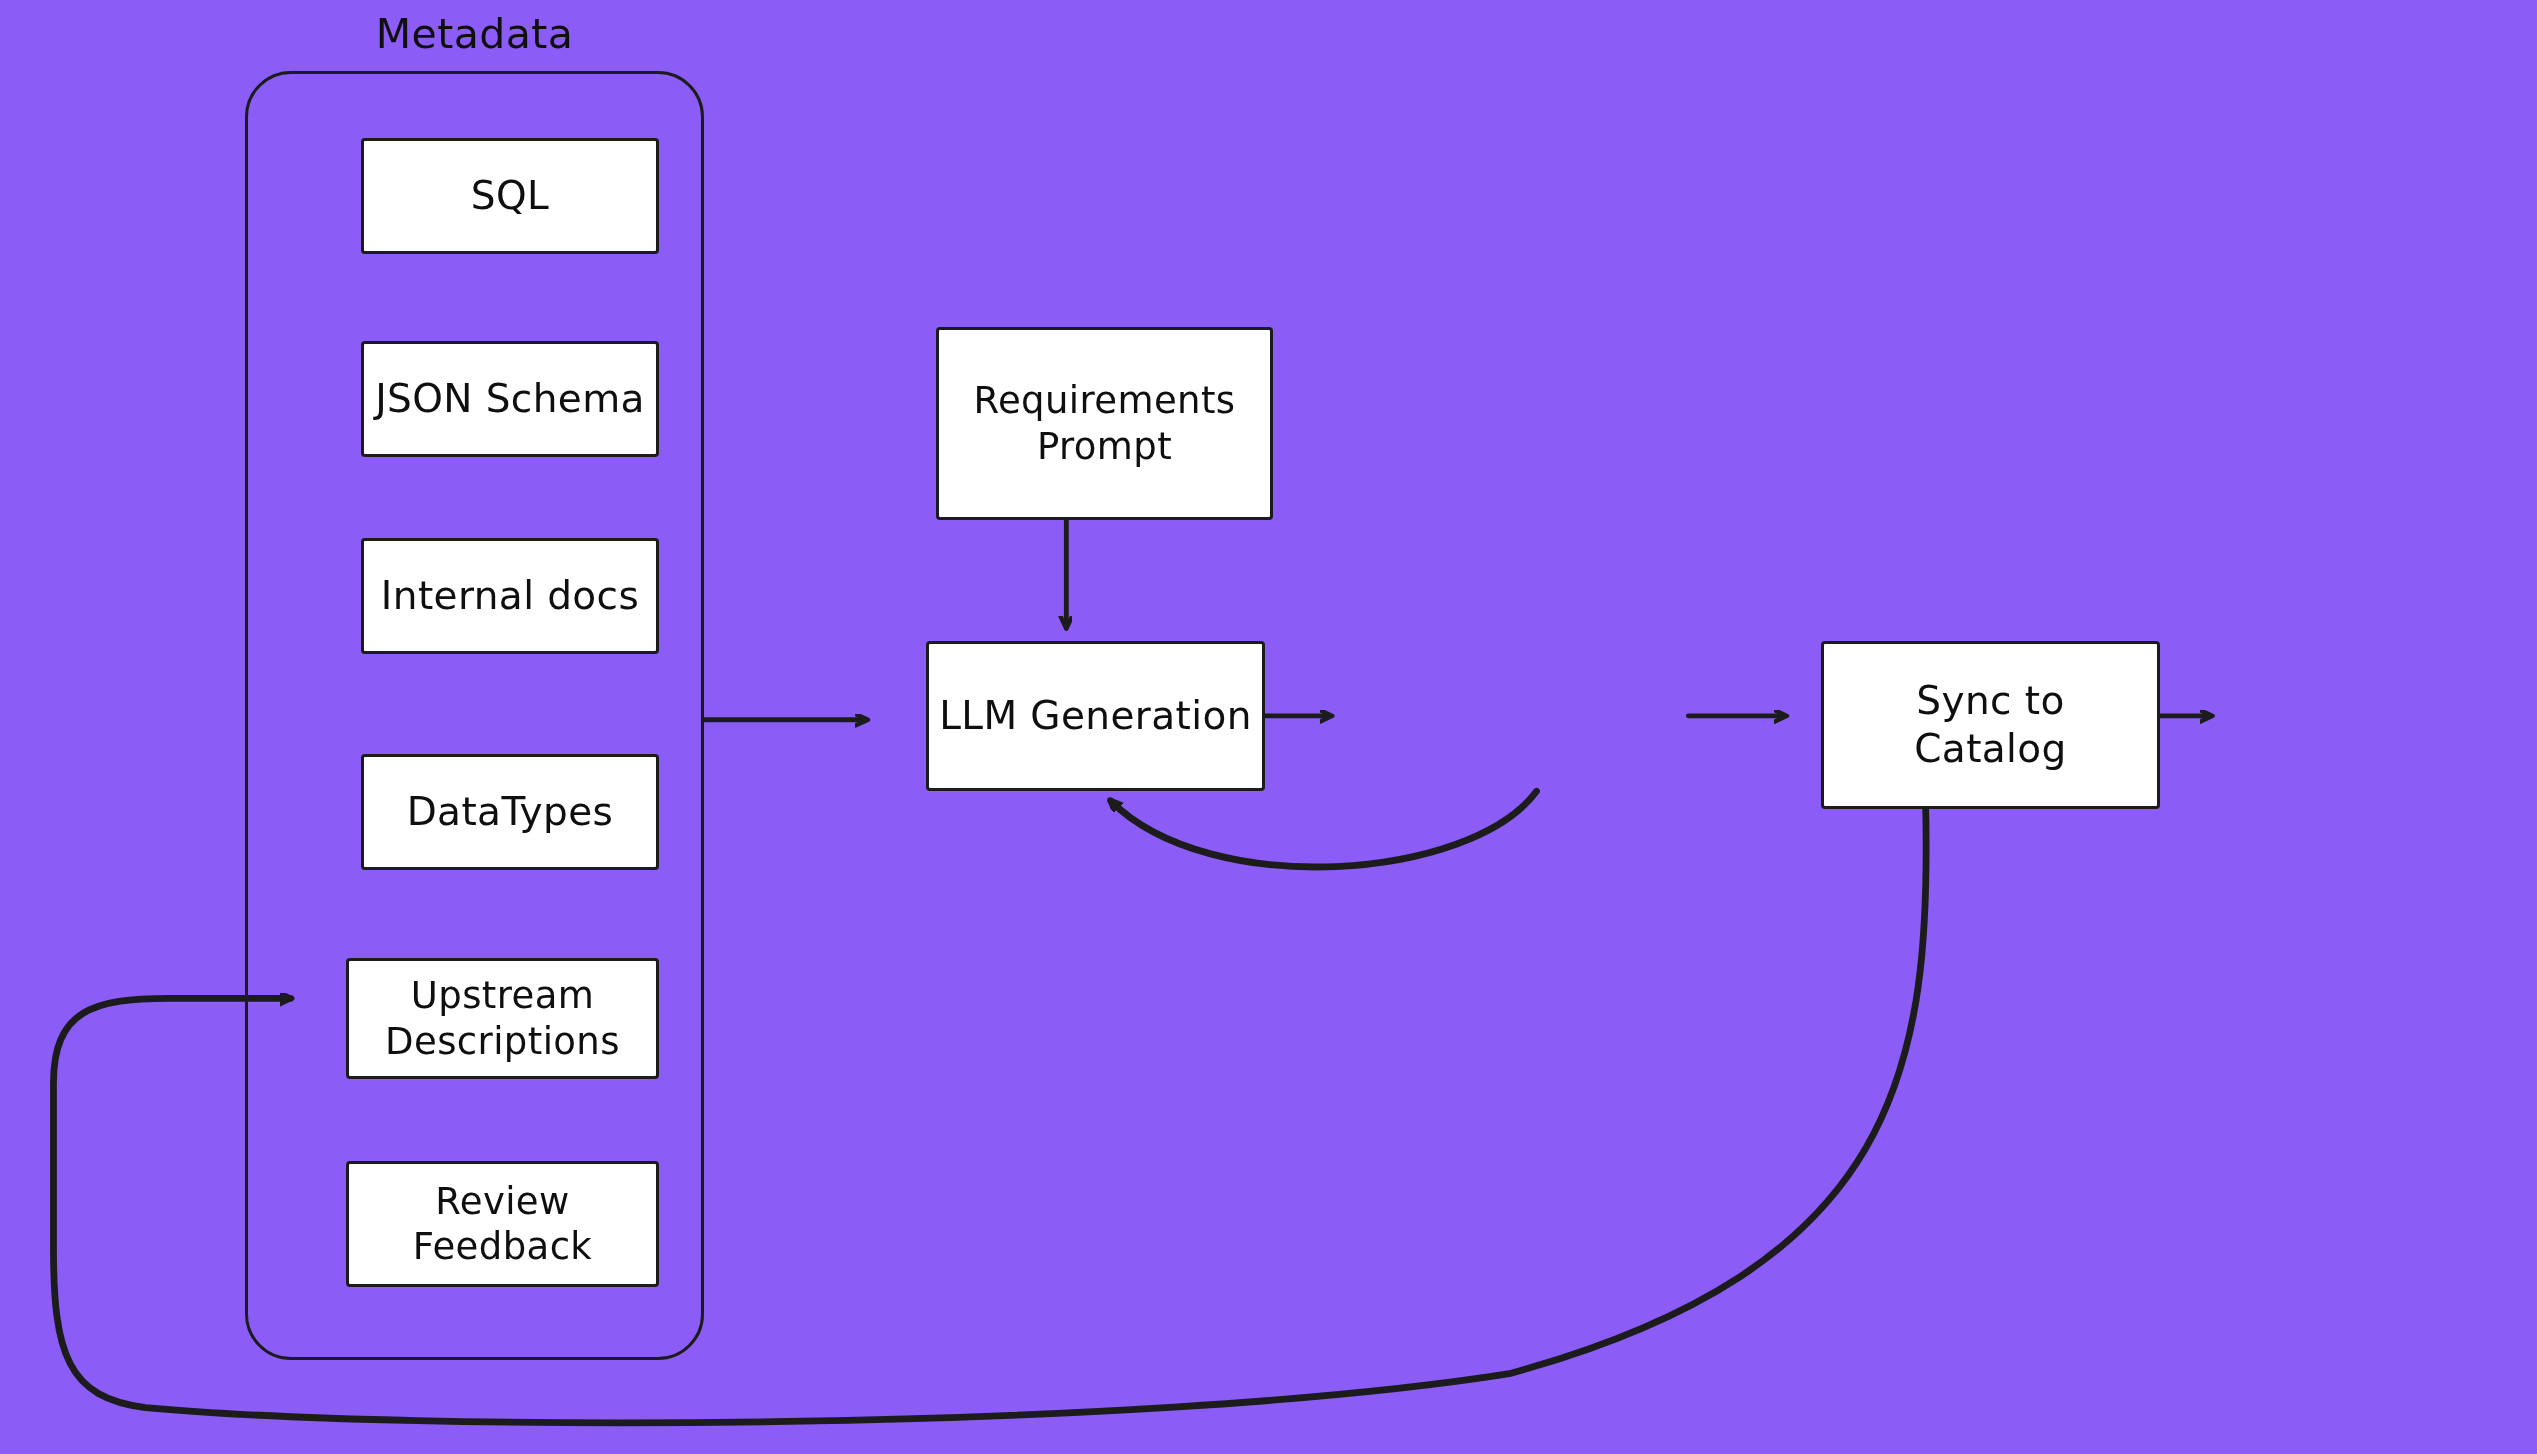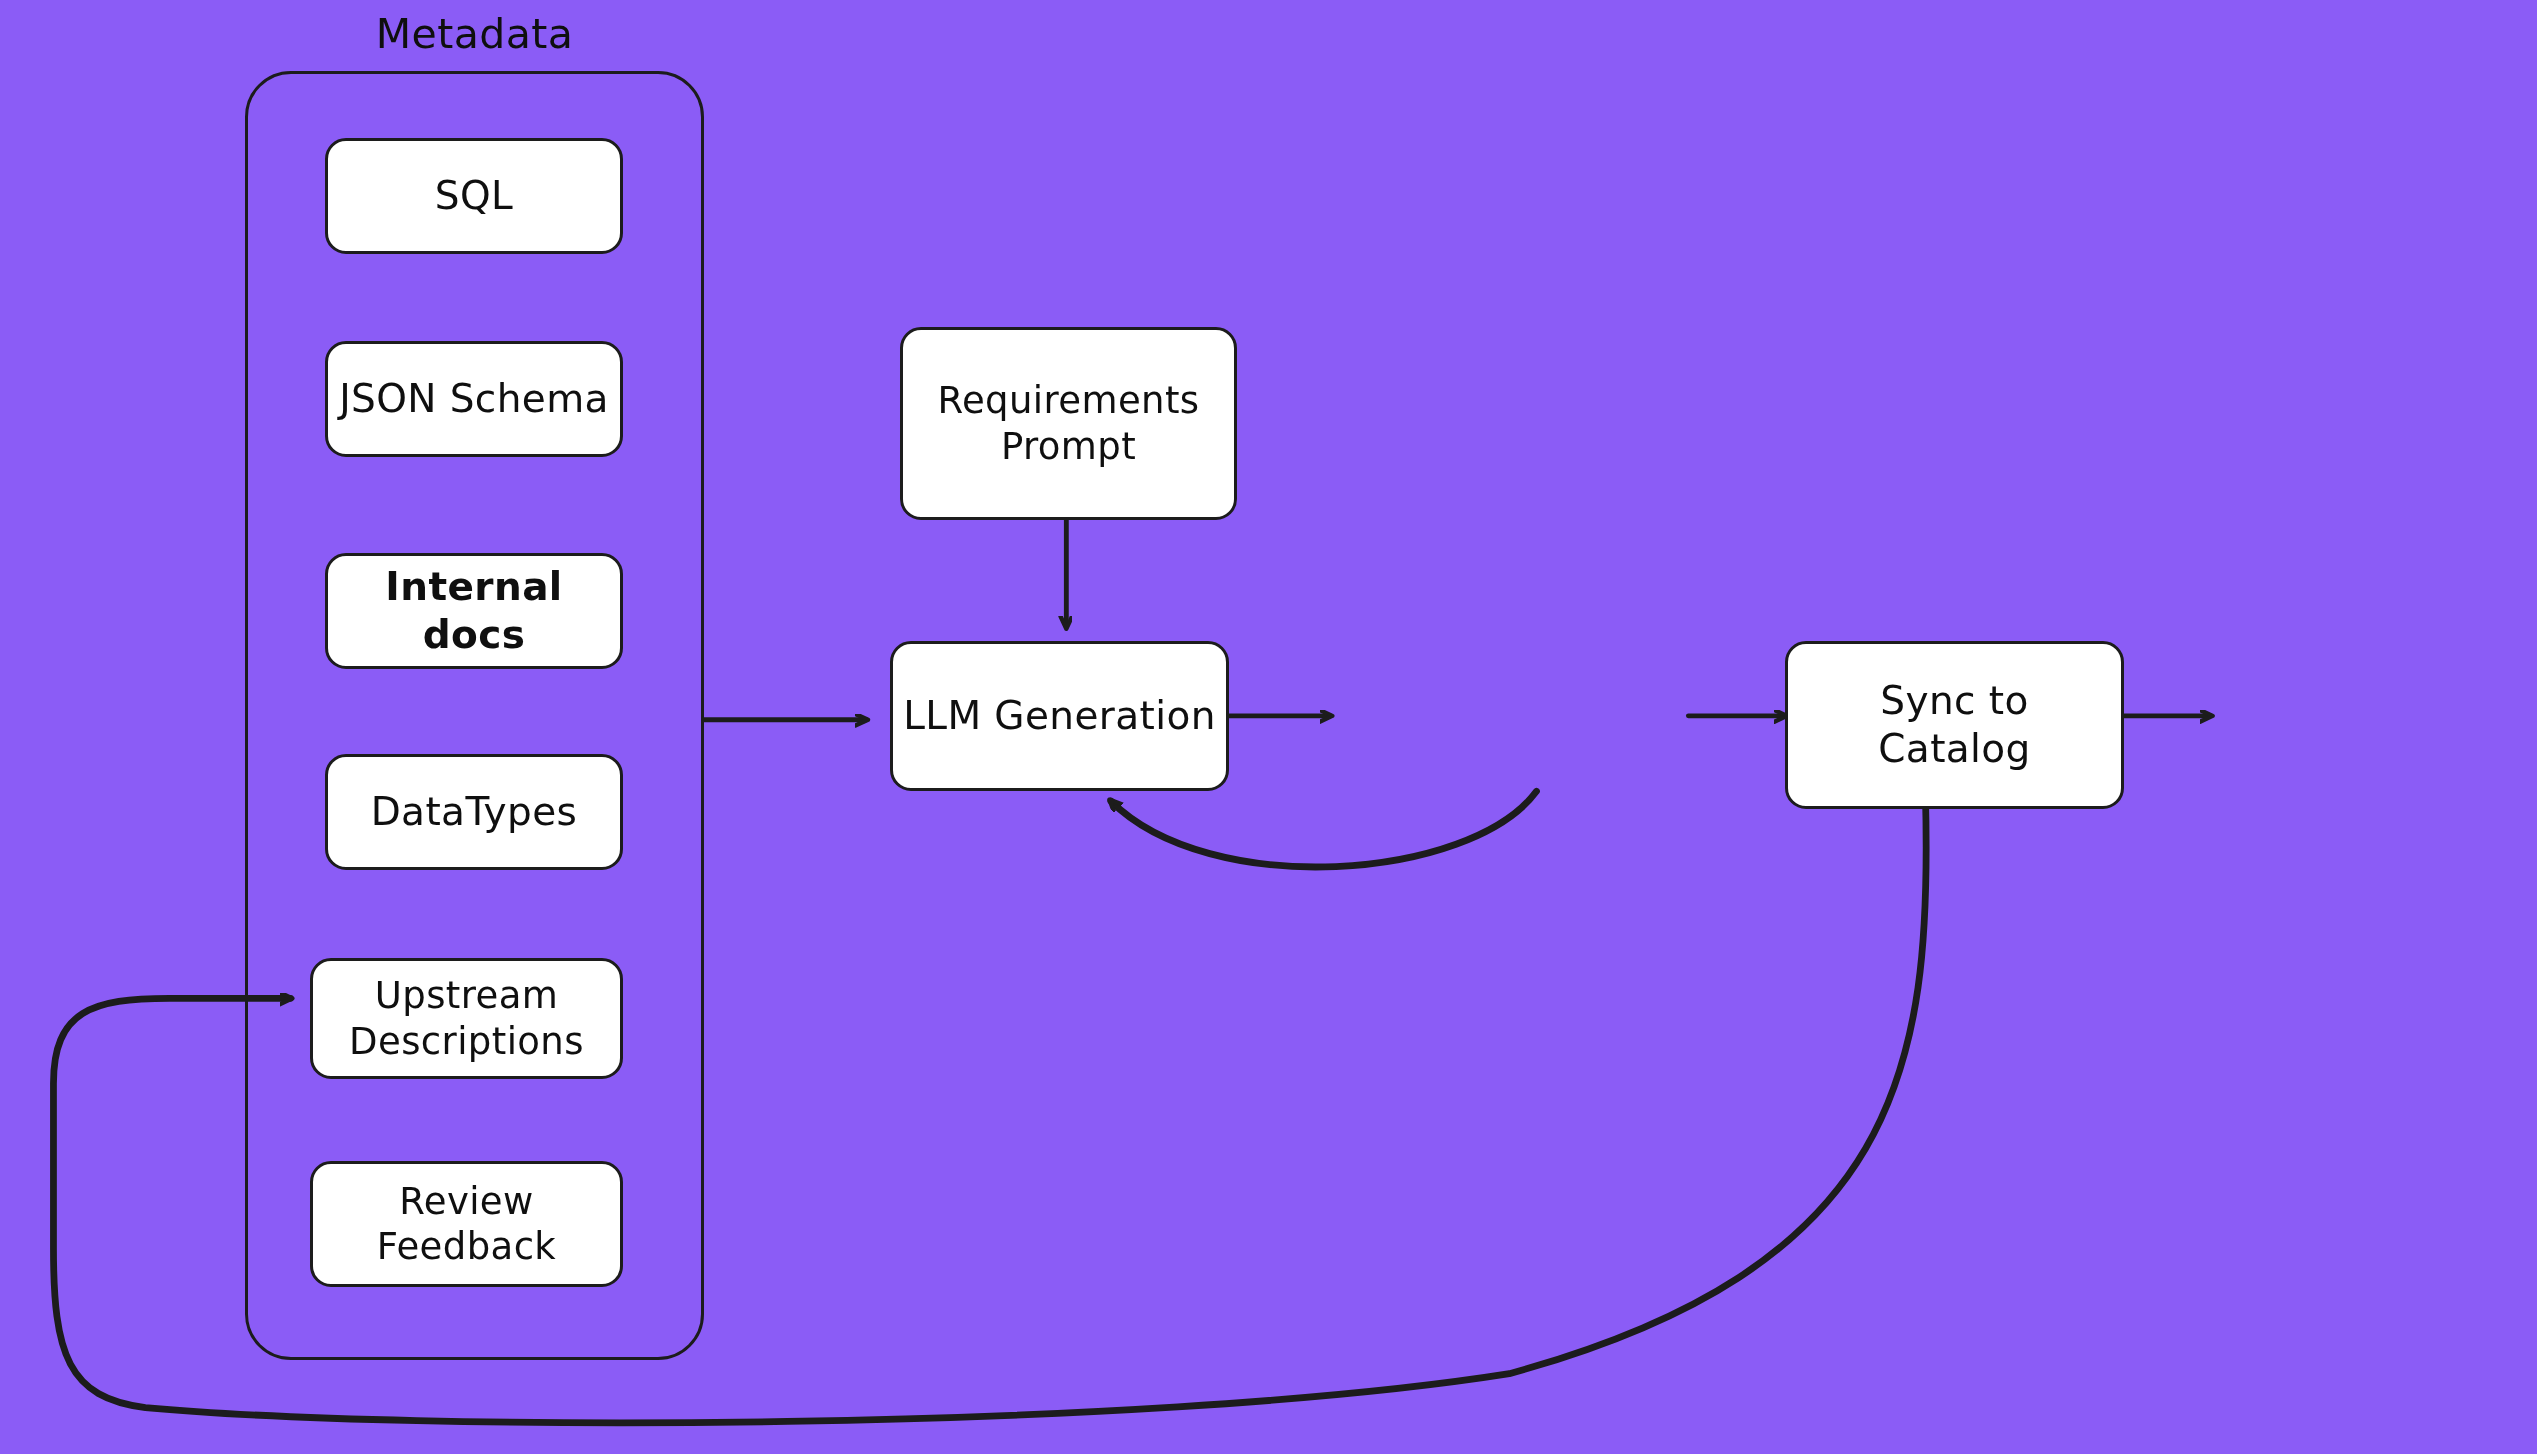--- a/index.html
+++ b/index.html
@@ -1,24 +1,24 @@
 <!DOCTYPE html>
 <html><head>
 <meta charset="utf-8">
 <style>
   html,body{margin:0;padding:0;background:#ffffff;}
   body{width:2538px;height:1454px;overflow:hidden;
        font-family:"DejaVu Sans",sans-serif;}
   #stage{position:relative;width:2538px;height:1454px;background:#8b5cf6;}
   #wires{position:absolute;left:0;top:0;width:2538px;height:1454px;}
   .node{position:absolute;box-sizing:border-box;background:#ffffff;
-        border:3.9px solid #1c1c1c;border-radius:21px;
+        border:3.9px solid #1c1c1c;border-radius:4px;
         display:flex;align-items:center;justify-content:center;
         text-align:center;color:#0f0f0f;line-height:1.22;
-        font-family:"DejaVu Sans",sans-serif;letter-spacing:0.4px;}
+        font-family:"DejaVu Sans",sans-serif;letter-spacing:0.4px;margin-left:36px;}
   .node span{display:block;padding:0 9.7px;}
   .group-box{position:absolute;box-sizing:border-box;background:transparent;
         border:3.9px solid #1c1c1c;border-radius:46px;}
   .group-title{position:absolute;color:#0f0f0f;text-align:center;
         font-family:"DejaVu Sans",sans-serif;letter-spacing:0.4px;}
   .f38{font-size:37px;}
   .f40{font-size:39px;}
   .f42{font-size:41px;}
 </style>
 </head>
@@ -73,21 +73,21 @@
   <div class="group-box" style="left:245px;top:71px;width:459px;height:1289px;"></div>
 
   <div class="node f40" style="left:325px;top:138px;width:298px;height:116px;">
     <span>SQL</span>
   </div>
 
   <div class="node f40" style="left:325px;top:341px;width:298px;height:116px;">
     <span>JSON Schema</span>
   </div>
 
-  <div class="node f40" style="left:325px;top:553px;width:298px;height:116px;font-weight:bold;">
+  <div class="node f40" style="left:325px;top:538px;width:298px;height:116px;">
     <span>Internal docs</span>
   </div>
 
   <div class="node f40" style="left:325px;top:754px;width:298px;height:116px;">
     <span>DataTypes</span>
   </div>
 
   <div class="node f38" style="left:310px;top:958px;width:313px;height:121px;">
     <span>Upstream Descriptions</span>
   </div>

